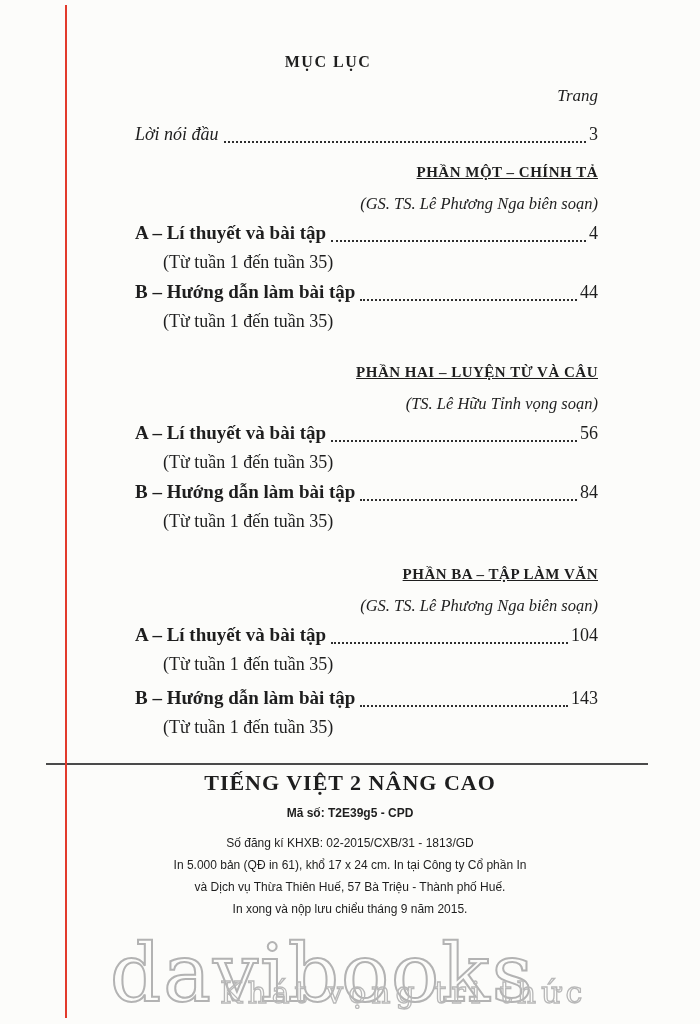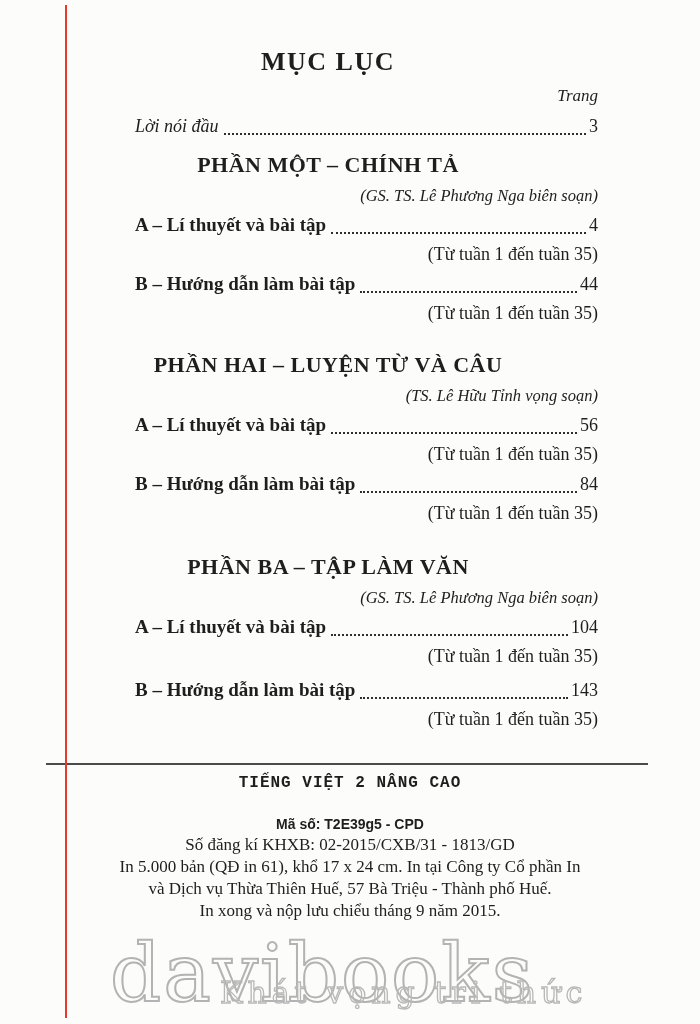--- a/index.html
+++ b/index.html
@@ -15,70 +15,70 @@
   .scan-line{
     position:absolute;left:65px;top:5px;width:2px;height:1013px;
     background:#e23a2c;z-index:6;
   }
   
   .toc{
     position:absolute;left:58px;top:0;width:540px;z-index:3;
   }
   .toc-title{
     margin-top:46px;
-    text-align:center;font-weight:bold;font-size:26px;letter-spacing:1.5px;
+    text-align:center;font-weight:bold;font-size:16px;letter-spacing:1.5px;
     line-height:32px;
   }
   .trang-row{
     margin-top:6px;text-align:right;font-style:italic;font-size:17px;line-height:24px;
   }
   .entry{
     display:flex;align-items:baseline;
     margin-left:77px;line-height:29px;font-size:19px;white-space:nowrap;
   }
   .entry .label{font-weight:bold;}
-  .entry.intro{margin-top:4px;}
+  .entry.intro{margin-top:12px;}
   .entry.intro .label{font-weight:normal;font-style:italic;font-size:18px;}
   .leader{
     flex:1;border-bottom:2px dotted #2e2e2e;
     align-self:flex-end;margin:0 3px 6px 5px;min-width:20px;
   }
   .pagenum{font-size:18px;}
   .sec-heading{
-    text-align:center;font-weight:bold;font-size:22px;letter-spacing:0.5px;line-height:29px;
+    text-align:right;font-weight:bold;font-size:15px;letter-spacing:0.5px;line-height:29px;text-decoration:underline;
   }
   .sec-heading.first{margin-top:9px;}
   .sec-heading.gap22{margin-top:22px;}
   .sec-heading.gap24{margin-top:24px;}
   .editor{
     text-align:right;font-style:italic;font-size:16.5px;line-height:29px;margin-top:2px;
   }
   .note{
-    margin-left:105px;font-size:18px;line-height:29px;text-align:right;
+    margin-left:105px;font-size:18px;line-height:29px;
   }
   .entry.b3{margin-top:4px;}
   
   .divider{
     position:absolute;left:46px;top:763px;width:602px;height:0;
     border-top:2px solid #4a4a4a;z-index:3;
   }
   .colophon{
     position:absolute;left:40px;top:770px;width:620px;text-align:center;z-index:3;
   }
   .book-title{
-    font-weight:bold;font-size:16px;letter-spacing:1px;line-height:26px;
-    font-family:Liberation Mono, monospace;
+    font-weight:bold;font-size:22px;letter-spacing:1px;line-height:26px;
+    font-family:Liberation Serif, serif;
   }
   .book-code{
-    margin-top:18px;font-weight:bold;font-size:14px;line-height:20px;
+    margin-top:7px;font-weight:bold;font-size:12px;line-height:20px;
     font-family:"Liberation Sans", sans-serif;
   }
   .colo-lines{
-    font-size:17px;line-height:22px;
-    font-family:Liberation Serif, serif;
+    margin-top:9px;font-size:12px;line-height:22px;
+    font-family:Liberation Sans, sans-serif;
   }
   
   .wm-brand{
     position:absolute;left:110px;top:934px;z-index:1;
     font-family:"DejaVu Serif", serif;font-size:80px;line-height:1;
     letter-spacing:2px;color:transparent;
     -webkit-text-stroke:2px #b3b3b3;
   }
   .wm-slogan{
     position:absolute;left:220px;top:976px;z-index:1;

